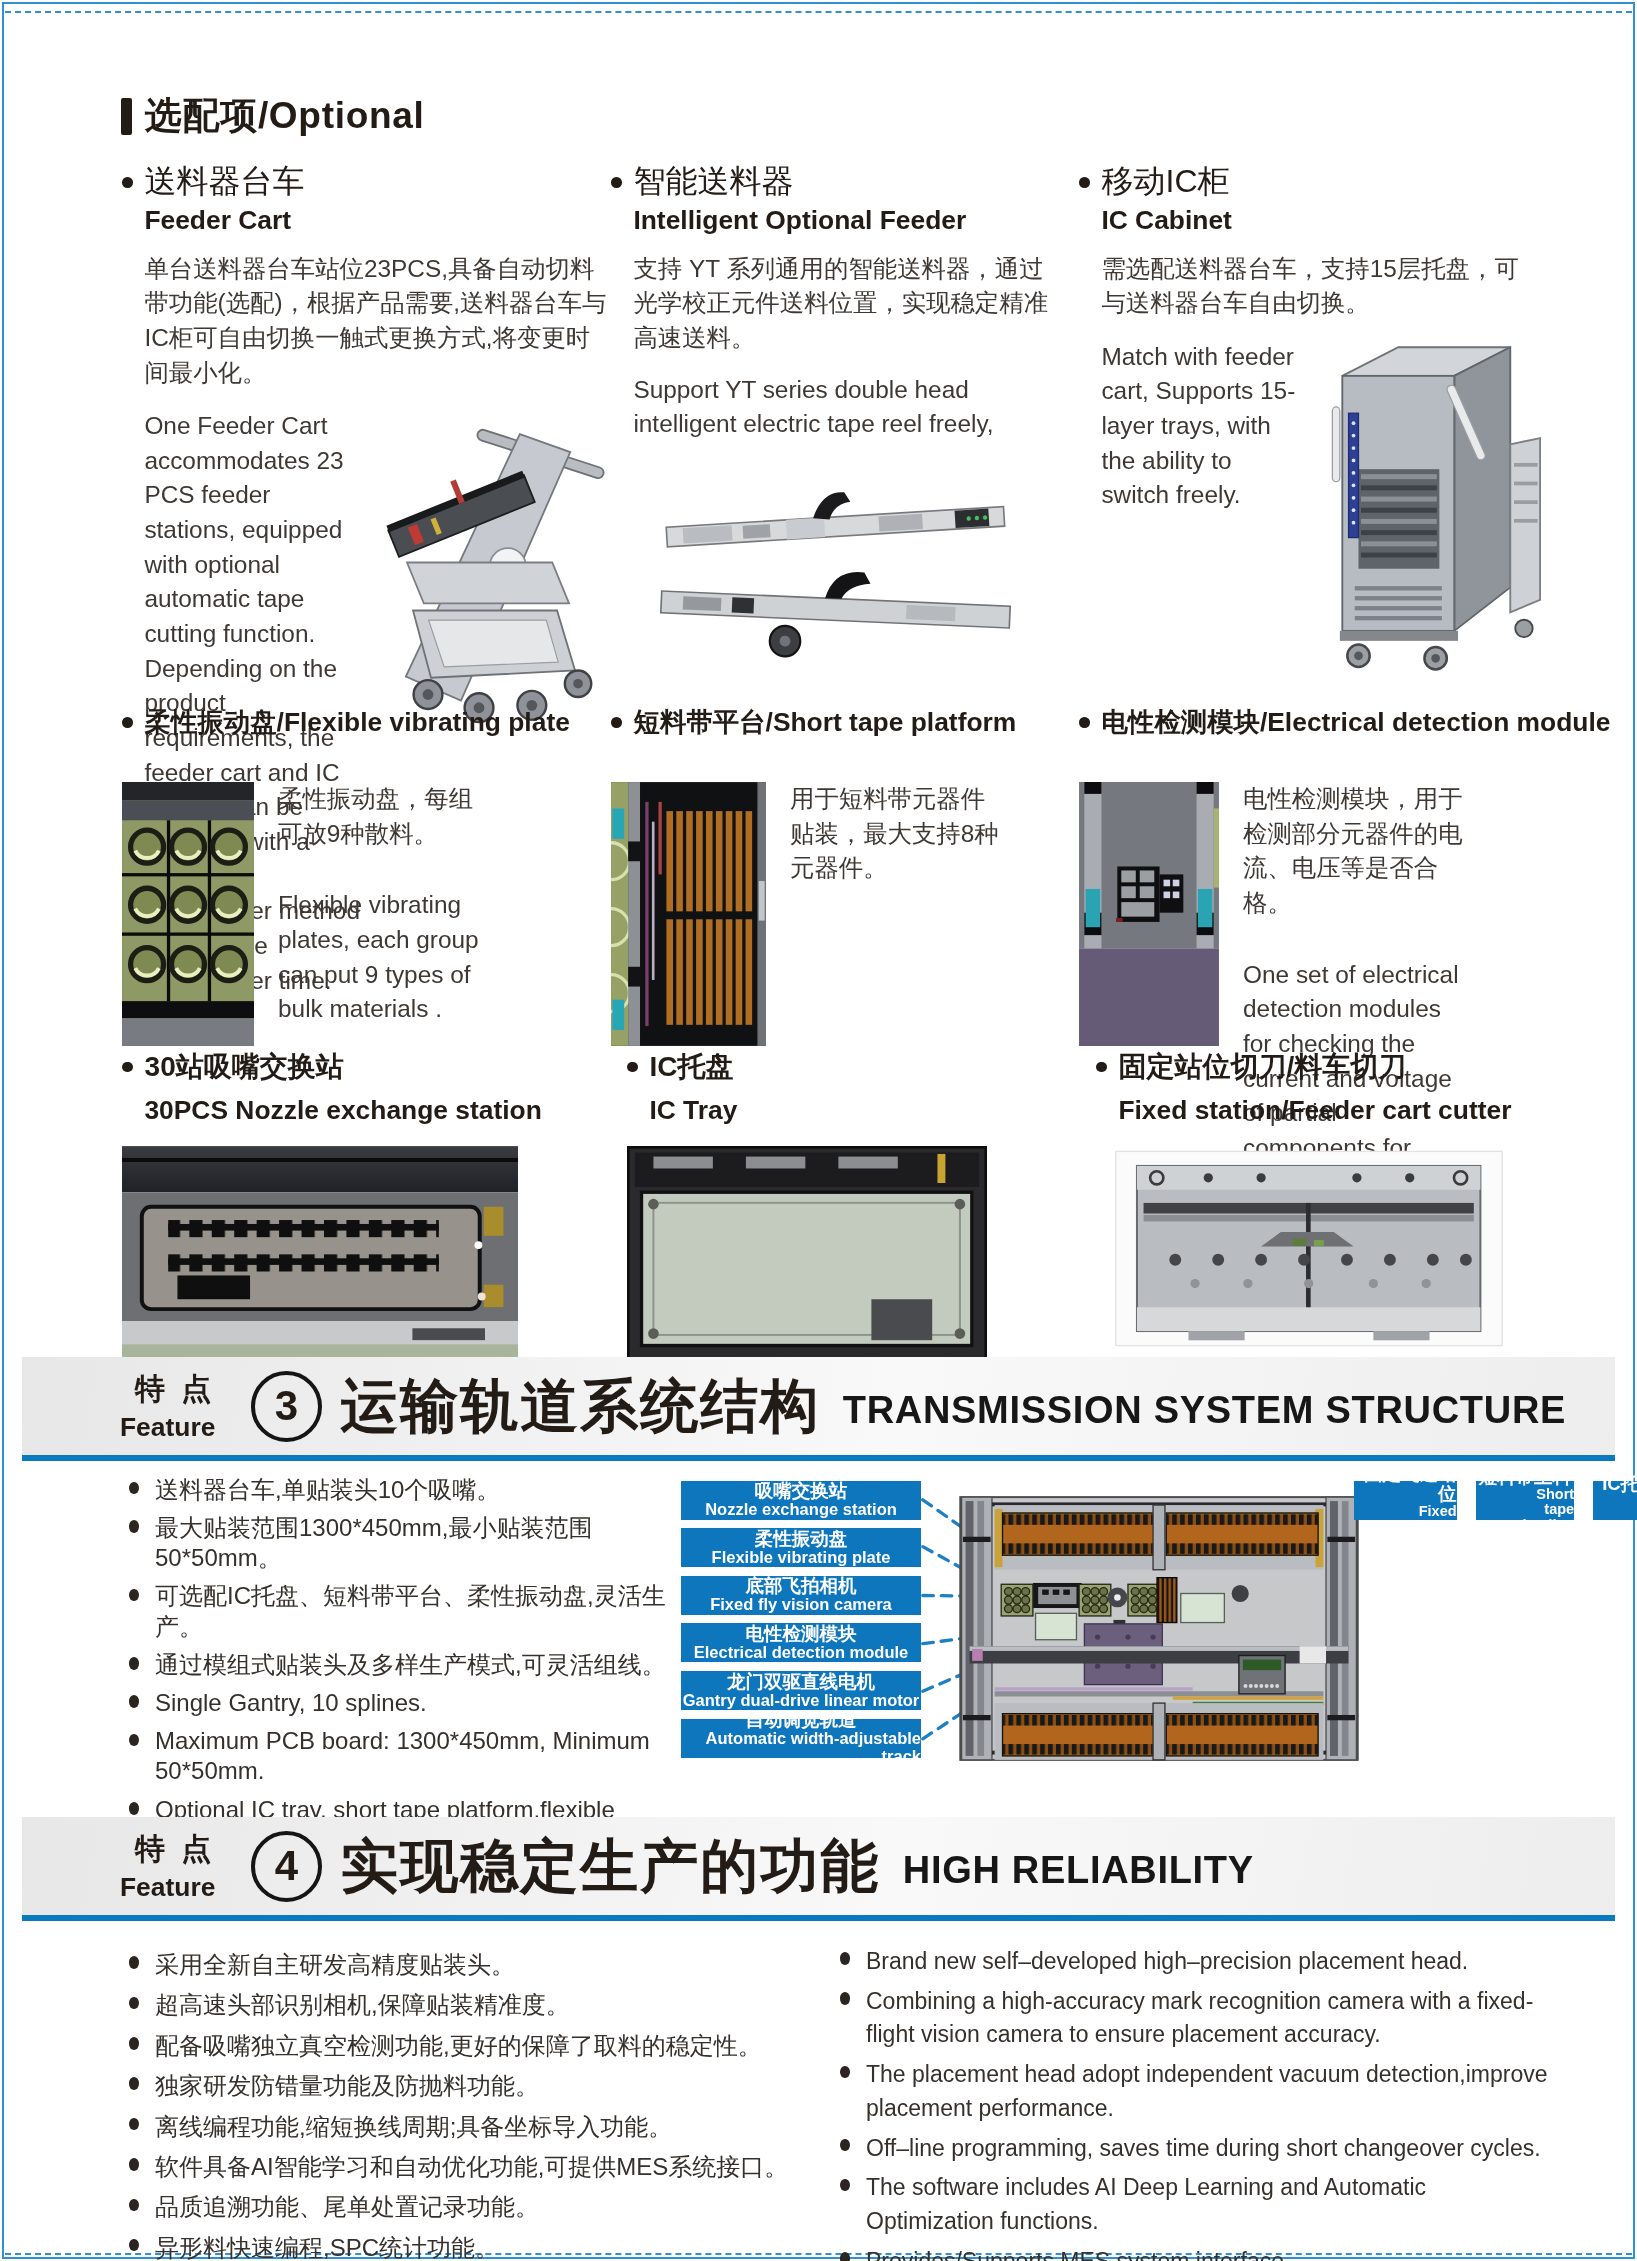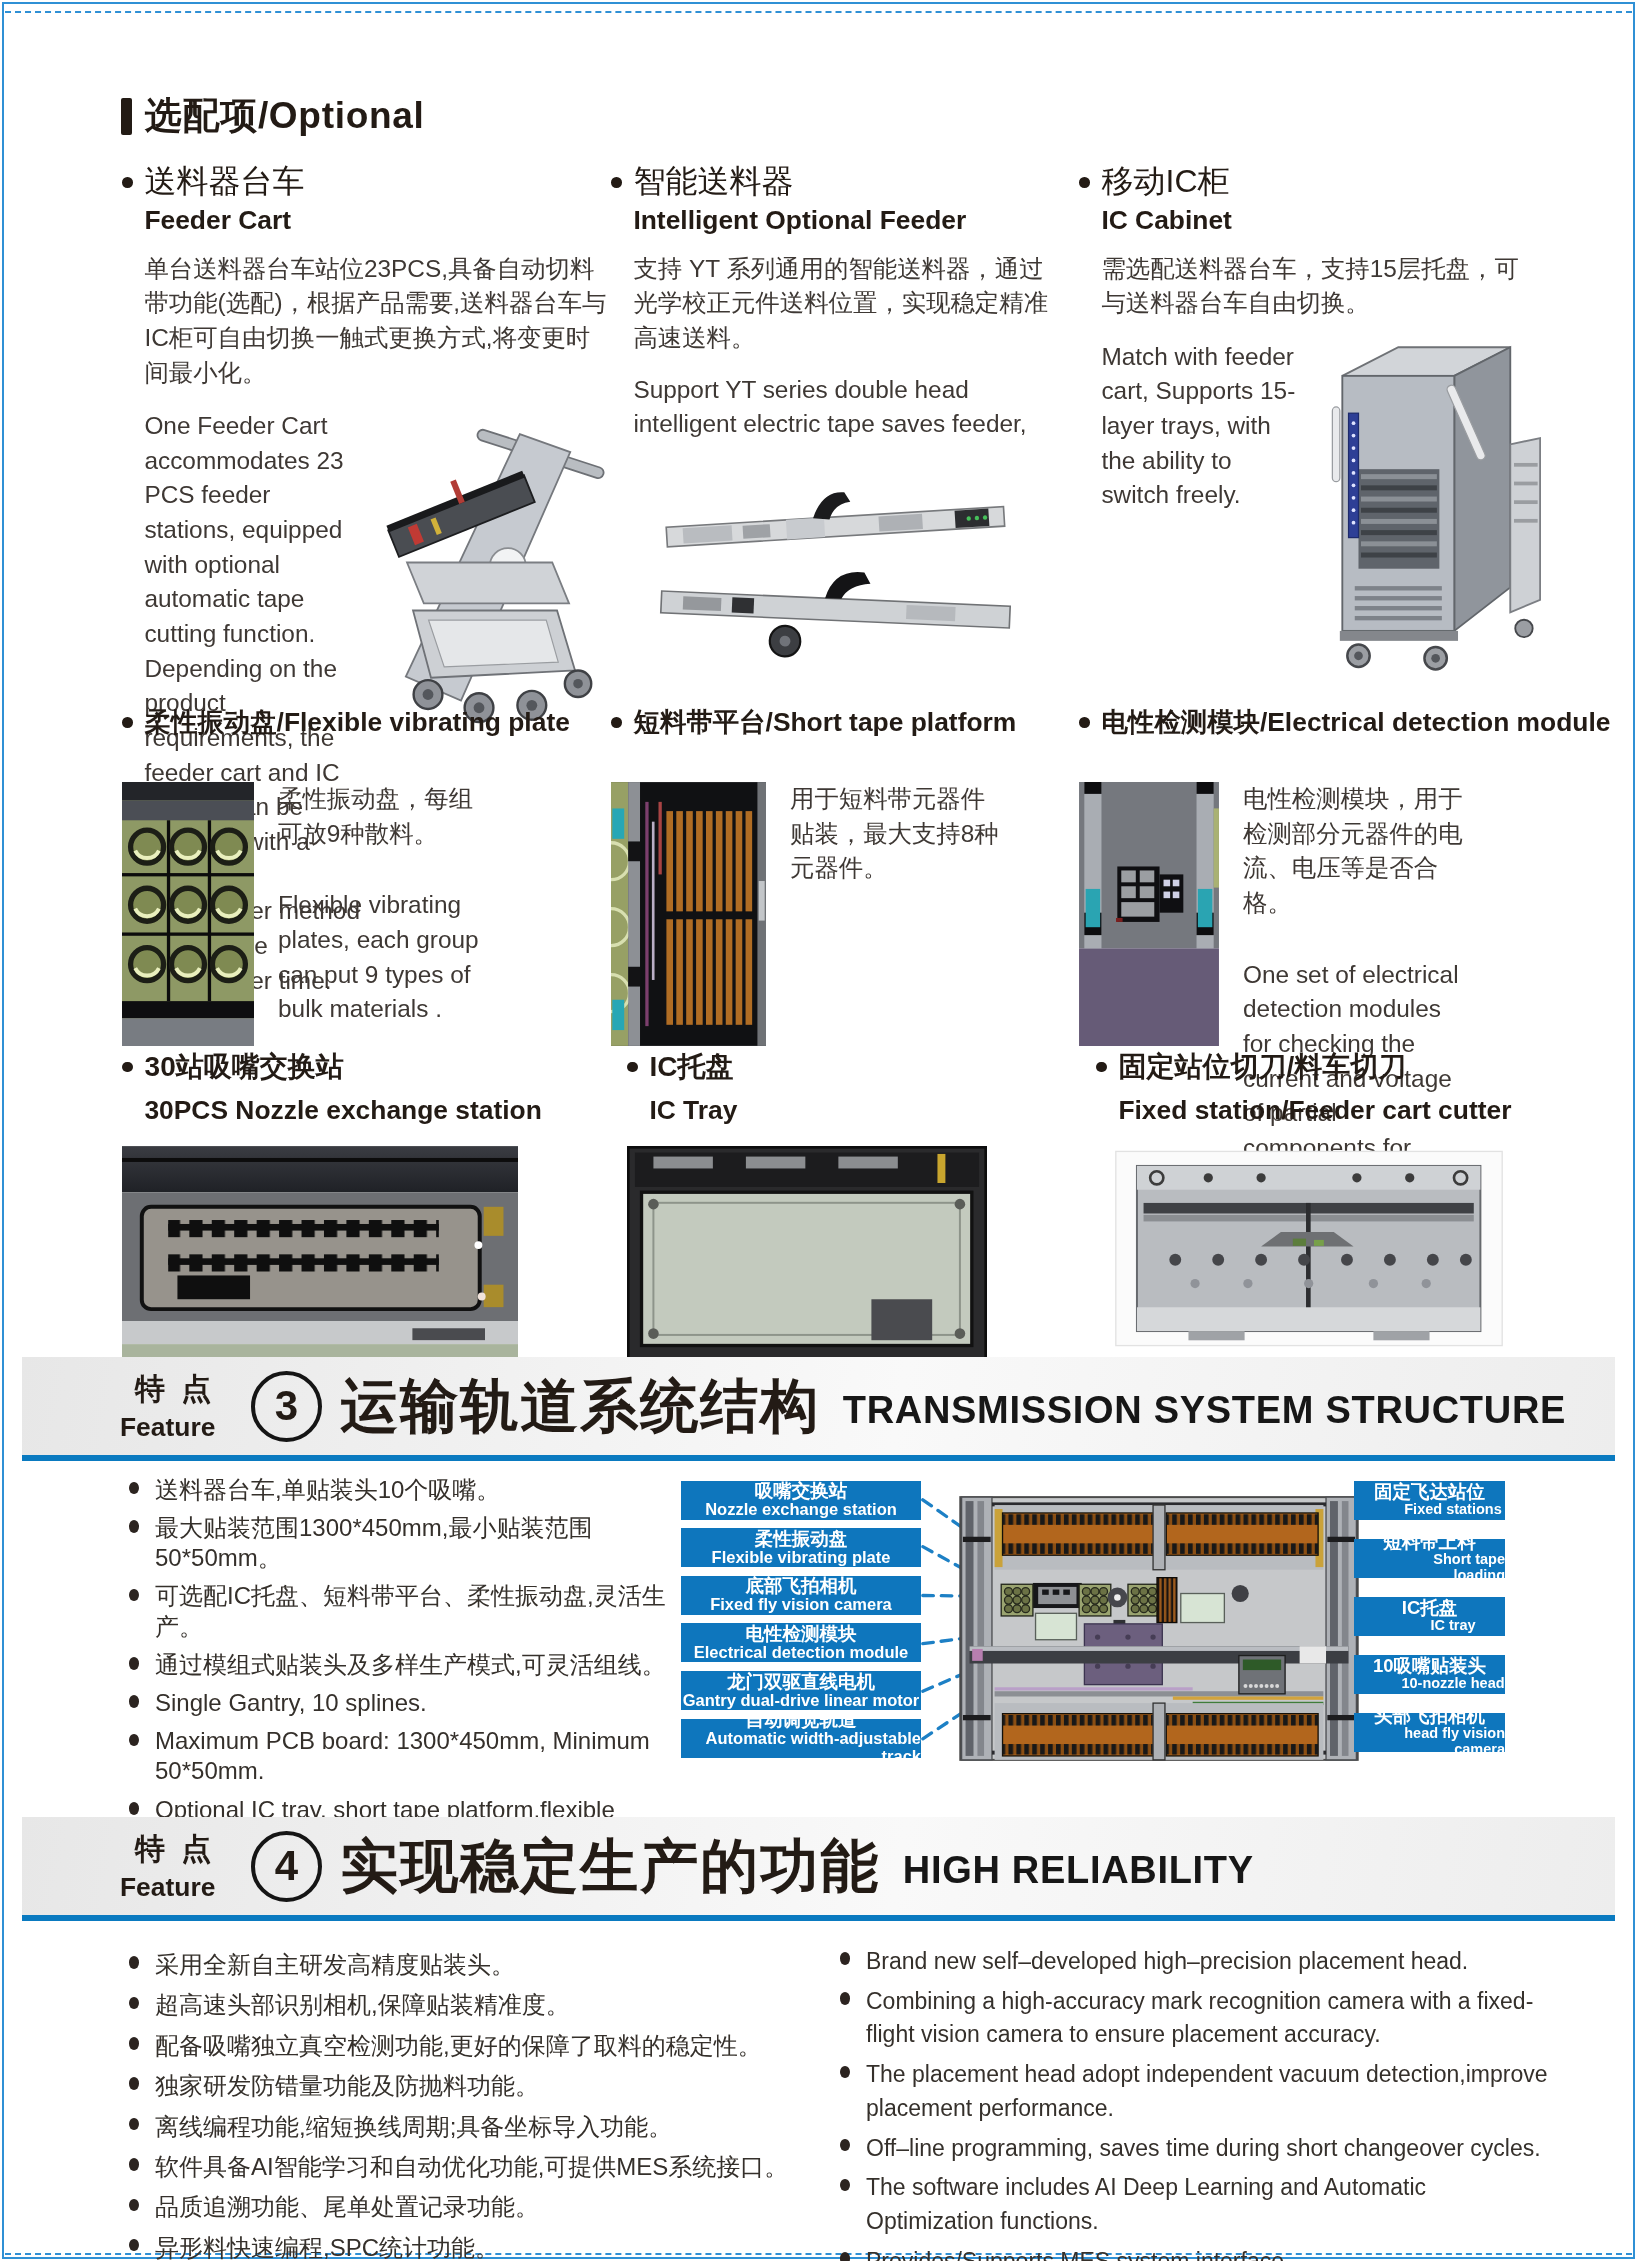--- a/index.html
+++ b/index.html
@@ -64,21 +64,21 @@
   .f-title-cn{font-size:58px;font-weight:900;letter-spacing:2px;line-height:1;}
   .f-title-en{font-size:38px;font-weight:700;margin:9.2px 0 0 22.4px;letter-spacing:0.7px;color:#171717;}
 
   
   .f3-wrap{position:absolute;left:0;top:1472px;width:1637px;height:317px;}
   .f3-bullets{position:absolute;left:129px;top:2.6px;width:581px;margin:0;padding:0;list-style:none;}
   .f3-bullets li{display:flex;gap:16px;font-size:24px;line-height:1.26;color:#35302b;margin-bottom:8px;}
   .f3-bullets .dot{width:10px;height:12.5px;margin-top:7.3px;background:#2c2420;}
   .leaders{position:absolute;inset:0;}
   .labels-left{position:absolute;left:681px;top:8.6px;width:240px;display:flex;flex-direction:column;gap:8.6px;}
-  .labels-right{position:absolute;left:1354px;top:8.6px;width:151px;display:flex;flex-direction:column;gap:19px;}
+  .labels-right{position:absolute;left:1354px;top:8.6px;width:151px;display:flex;flex-direction:row;gap:19px;}
   .blabel{background:#0e76bd;color:#ffffff;height:39px;display:flex;flex-direction:column;
           align-items:center;justify-content:center;text-align:right;line-height:1.08;}
   .blabel .cn{font-size:18.5px;font-weight:700;}
   .labels-left .en{font-size:16.5px;font-weight:700;}
   .labels-right .en{font-size:14.5px;font-weight:700;margin-left:47px;}
   .diagram{position:absolute;left:955px;top:21px;}
 
   
   .f4-left{position:absolute;left:129px;top:1949px;width:673px;margin:0;padding:0;list-style:none;}
   .f4-right{position:absolute;left:840px;top:1945px;width:710px;margin:0;padding:0;list-style:none;}
@@ -137,21 +137,21 @@
     </div>
   </article>
 
   <article class="col c2">
     <div class="item-title">
       <span class="dot"></span>
       <span class="t-cn">智能送料器</span>
     </div>
     <div class="t-en">Intelligent Optional Feeder</div>
     <p class="para" style="margin-left:22.4px;">支持 YT 系列通用的智能送料器，通过光学校正元件送料位置，实现稳定精准高速送料。</p>
-    <p class="para" style="margin-left:22.4px;">Support YT series double head intelligent electric tape saves feeder,</p>
+    <p class="para" style="margin-left:22.4px;">Support YT series double head intelligent electric tape reel freely,</p>
     <svg width="449" height="218" viewBox="0 0 680 400" style="margin-top:4px;">
       <g transform="rotate(-3.5 340 150)">
         <rect x="30" y="130" width="620" height="36" fill="#d7d9db" stroke="#77797c" stroke-width="3"></rect>
         <rect x="60" y="134" width="90" height="28" fill="#b9bcc0"></rect>
         <rect x="170" y="136" width="50" height="24" fill="#9fa2a6"></rect>
         <rect x="250" y="130" width="70" height="36" fill="#c8cbcf"></rect>
         <rect x="420" y="134" width="80" height="28" fill="#aeb1b5"></rect>
         <rect x="560" y="132" width="62" height="32" fill="#2c2d30"></rect>
         <circle cx="585" cy="148" r="4" fill="#46c05a"></circle>
           <circle cx="600" cy="148" r="4" fill="#46c05a"></circle>

